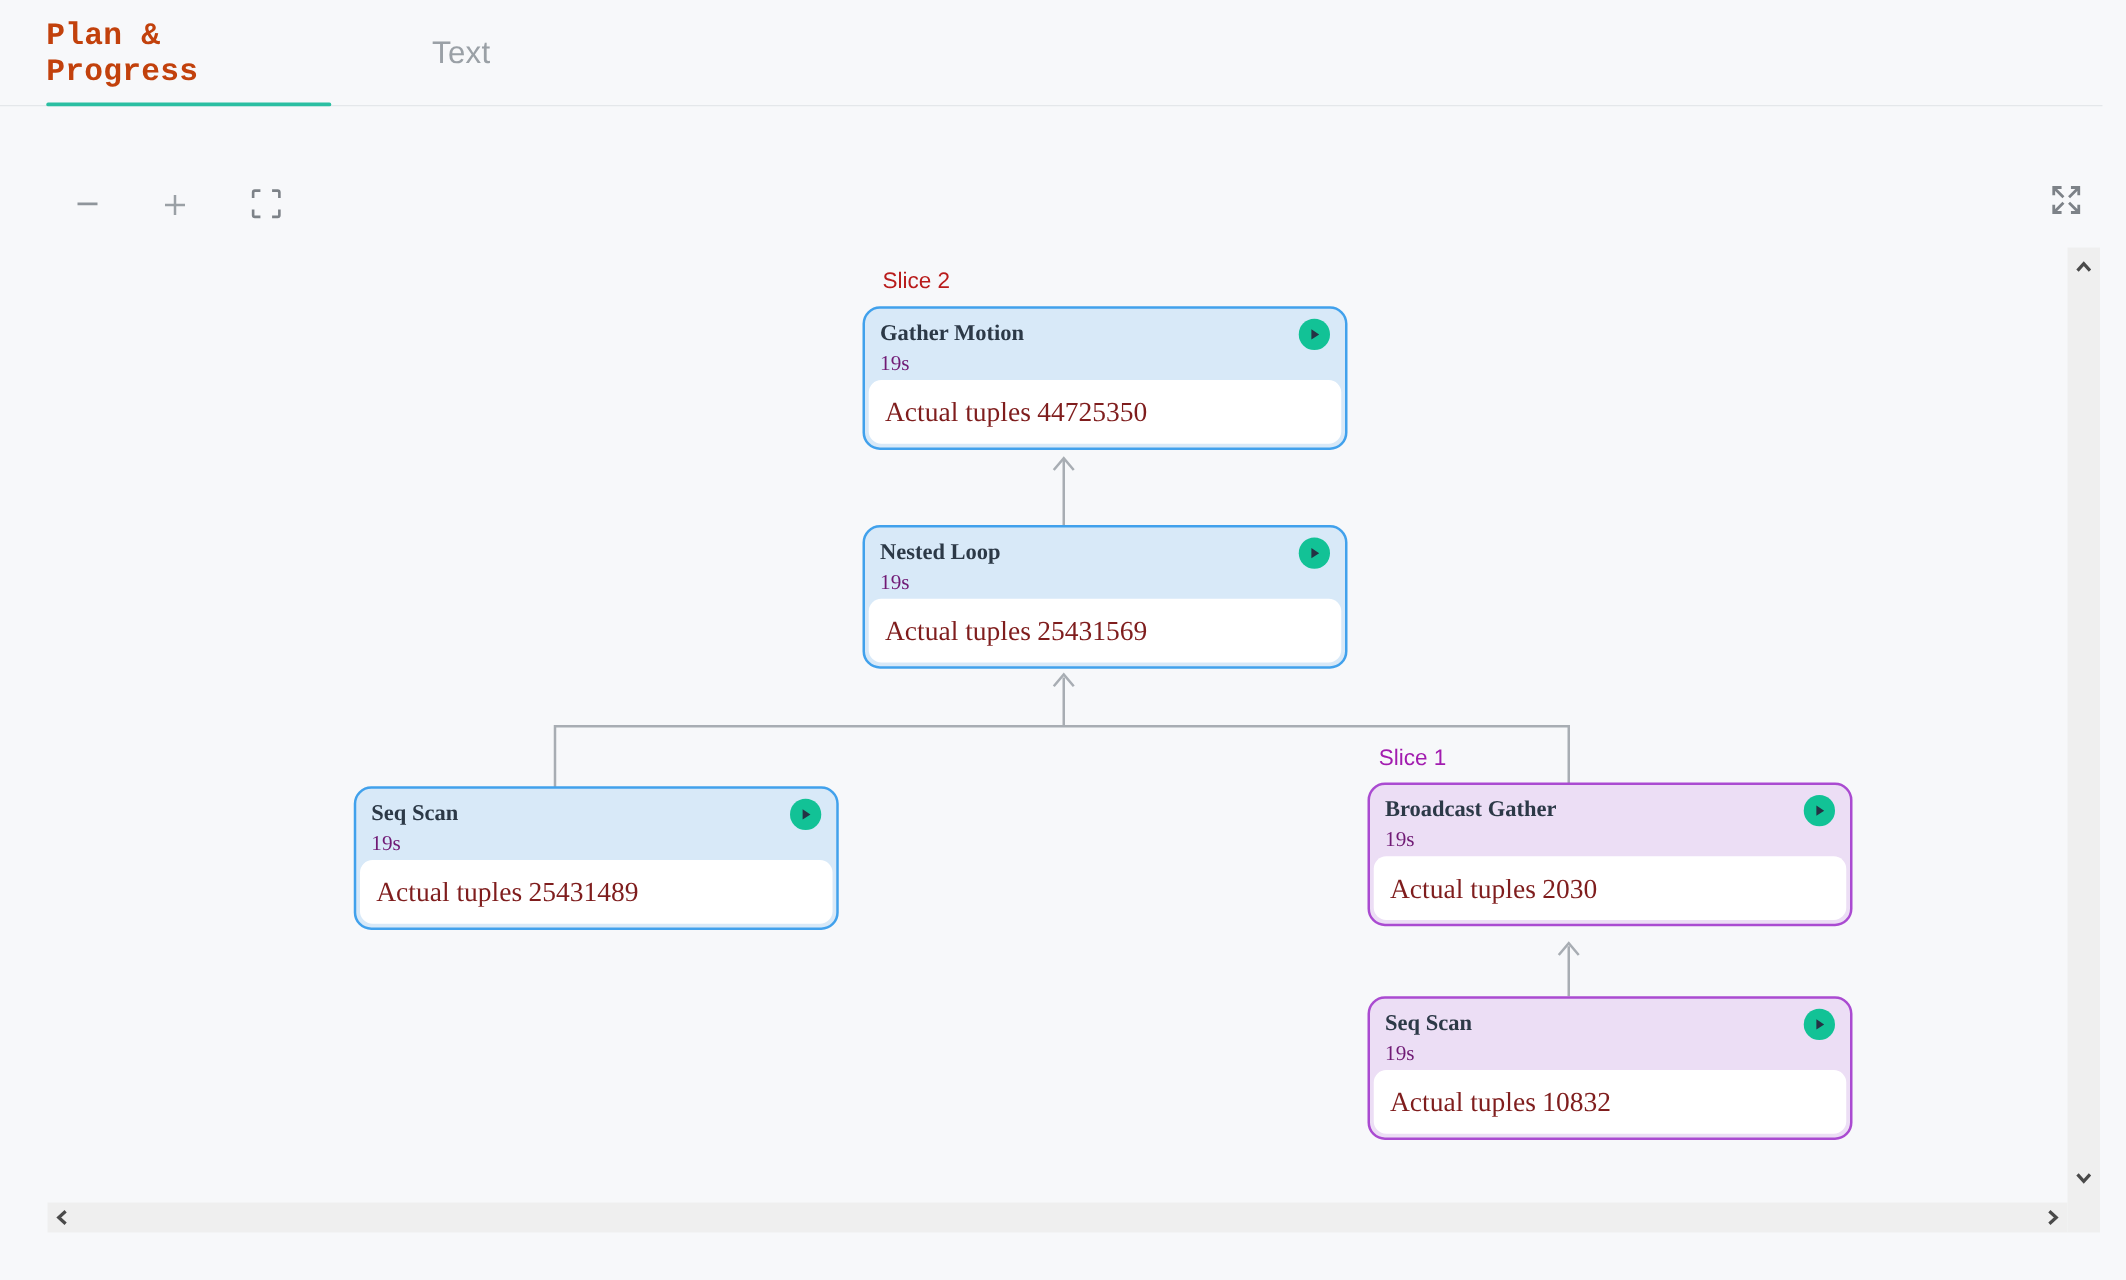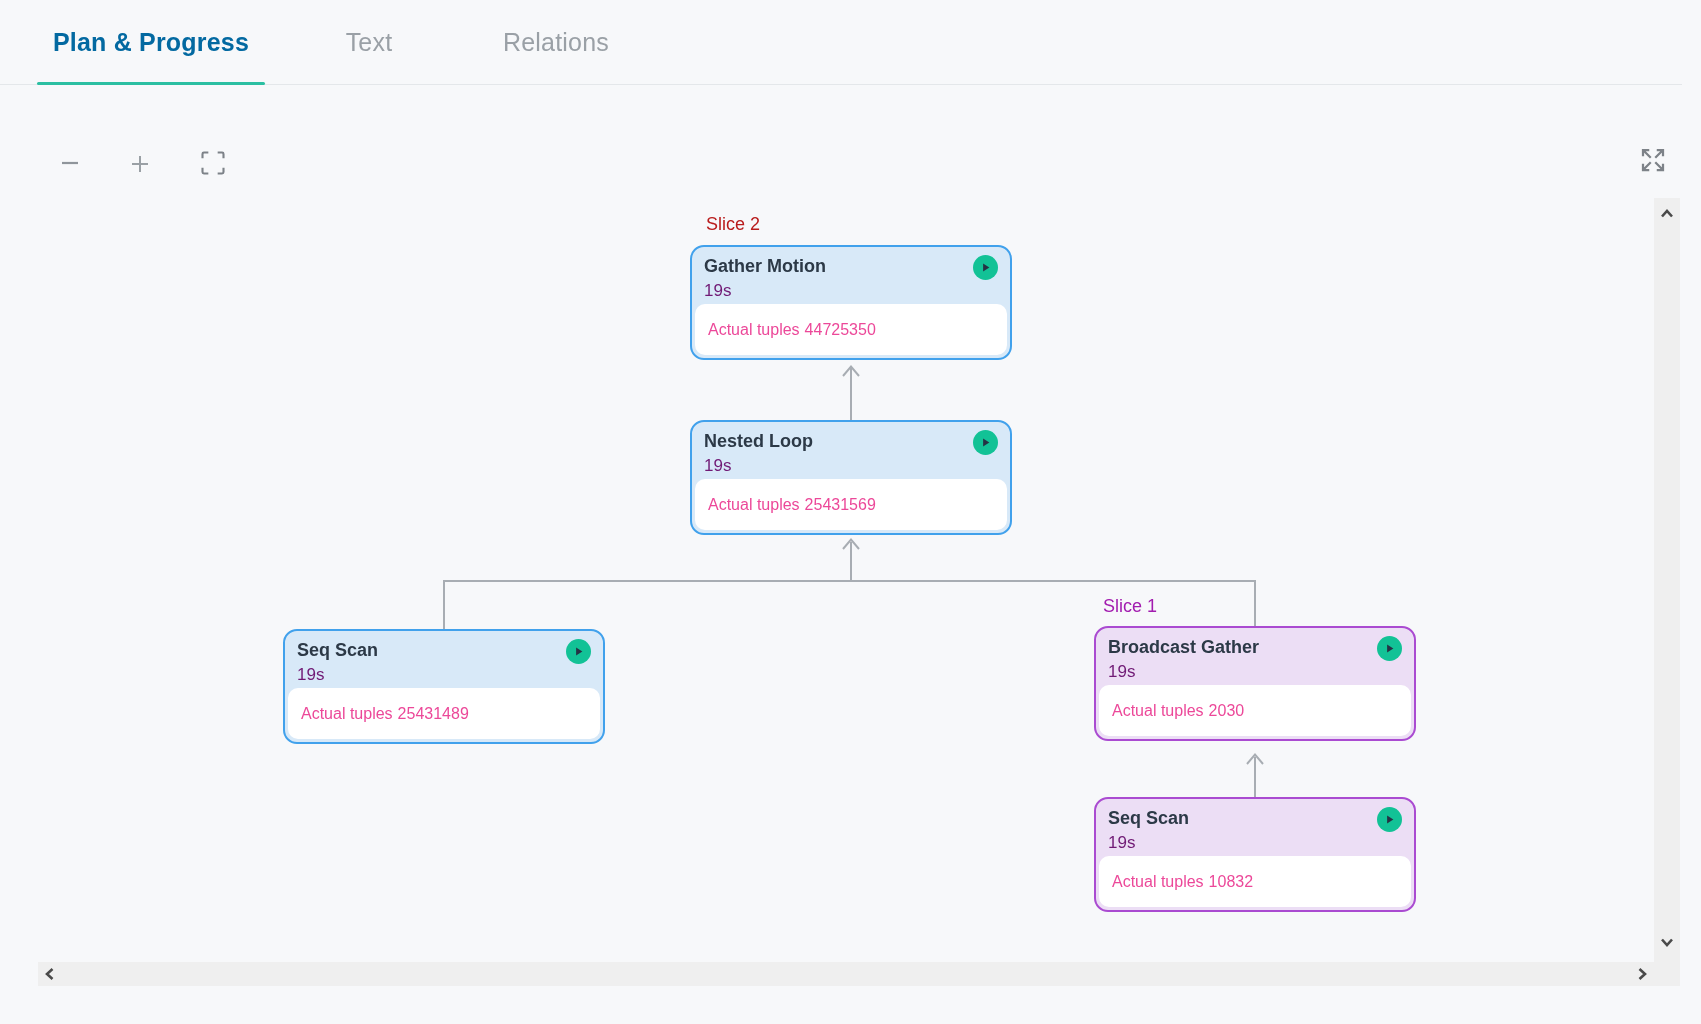--- a/index.html
+++ b/index.html
@@ -15,21 +15,21 @@
   
   .tabbar {
     position:absolute; left:0; top:0; width:1682px; height:85px;
     border-bottom:1px solid #e4e7ea;
   }
   .tab {
     position:absolute; top:0; height:85px;
     display:flex; align-items:center; justify-content:center;
     font-size:25px; color:#9aa0a6; cursor:pointer; letter-spacing:0.2px;
   }
-  .tab.active { color:#0369a1; font-weight:bold; }
+  .tab.active { color:#c2410c; font-weight:bold;font-family:Liberation Mono, monospace; }
   .tab-underline {
     position:absolute; left:0; bottom:0; width:100%; height:3px;
     background:#2bbfa2; border-radius:2px;
   }
   .tab-plan { left:37px; width:228px; }
   .tab-text { left:324px; width:90px; }
   .tab-relations { left:490px; width:132px; }
 
   
   .tool-btn {
@@ -44,22 +44,22 @@
 
   
   .canvas { position:absolute; inset:0; }
   .connectors { position:absolute; left:0; top:0; pointer-events:none; }
 
   .slice-label { position:absolute; font-size:18px; white-space:nowrap; }
   .slice-2 { left:706px; top:214px; color:#b91c1c; }
   .slice-1 { left:1103px; top:596px; color:#a21caf; }
 
   .node {
-    position:absolute; width:322px; height:115px;
-    border:2px solid; border-radius:14px; cursor:pointer;
+    position:absolute; width:388px; height:115px;
+    border:2px solid; border-radius:14px; cursor:pointer;font-family:Liberation Serif, serif;
   }
   .node.blue   { border-color:#41a1ec; background:#d8e9f8; }
   .node.purple { border-color:#aa4bd1; background:#ecdef5; }
   .node-gather-motion { left:690px;  top:245px; }
   .node-nested-loop   { left:690px;  top:420px; }
   .node-seq-scan-l    { left:283px;  top:629px; }
   .node-broadcast     { left:1094px; top:626px; }
   .node-seq-scan-r    { left:1094px; top:797px; }
 
   .node-header { position:absolute; left:12px; top:7px; right:46px; }
@@ -67,21 +67,21 @@
   .node-duration { font-size:17px; color:#701a75; line-height:23px; }
   .play-badge {
     position:absolute; top:8px; right:12px; width:25px; height:25px;
     border-radius:50%; background:#12c296;
     display:flex; align-items:center; justify-content:center; cursor:pointer;
   }
   .node-body {
     position:absolute; left:3px; right:3px; top:57px; bottom:3px;
     background:#ffffff; border-radius:10px;
     display:flex; align-items:center; padding:0 13px;
-    font-size:16px; color:#ec4899; white-space:nowrap; overflow:hidden;
+    font-size:22px; color:#7f1d1d; white-space:nowrap; overflow:hidden;
   }
   .node-body .sp { width:5px; flex:none; }
 
   
   .hscroll {
     position:absolute; left:38px; top:962px; width:1616px; height:24px;
     background:#efefef;
   }
   .vscroll {
     position:absolute; left:1654px; top:198px; width:26px; height:788px;
@@ -103,23 +103,20 @@
 
 <div class="app">
 
   <div class="tabbar">
     <div class="tab active tab-plan">
       <span>Plan &amp; Progress</span>
       <span class="tab-underline"></span>
     </div>
     <div class="tab tab-text">
       <span>Text</span>
-    </div>
-    <div class="tab tab-relations">
-      <span>Relations</span>
     </div>
   </div>
 
   <button class="tool-btn btn-zoom-out">
     <span>
       <svg width="22" height="22" viewBox="0 0 22 22">
           <path d="M3 11 H19" stroke="#8f959b" stroke-width="2.2" fill="none"></path>
         </svg>
     </span>
   </button>

